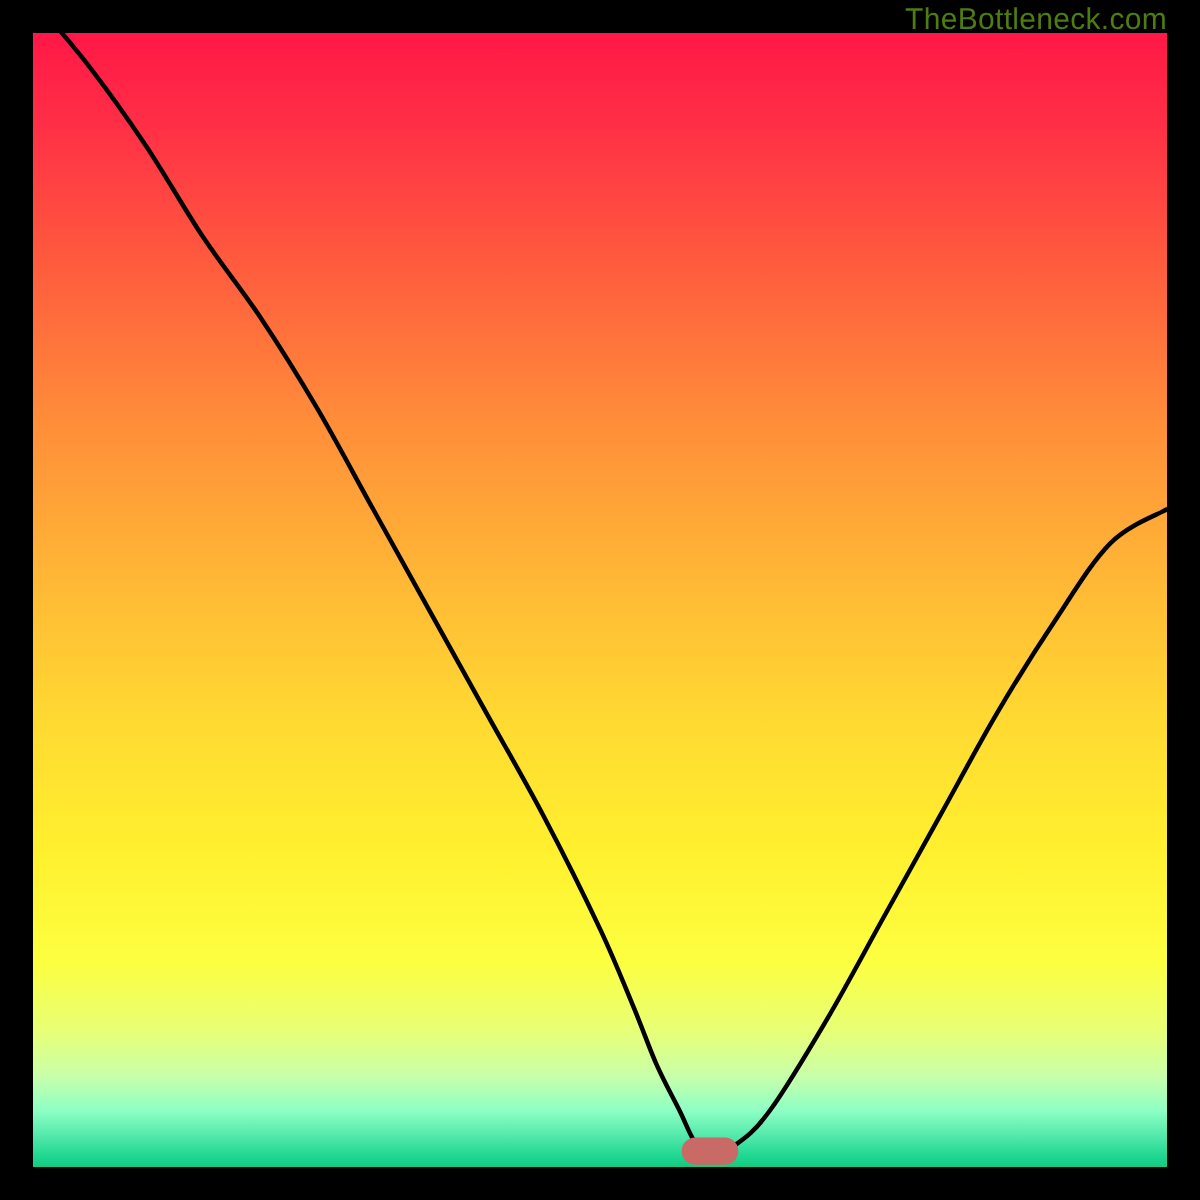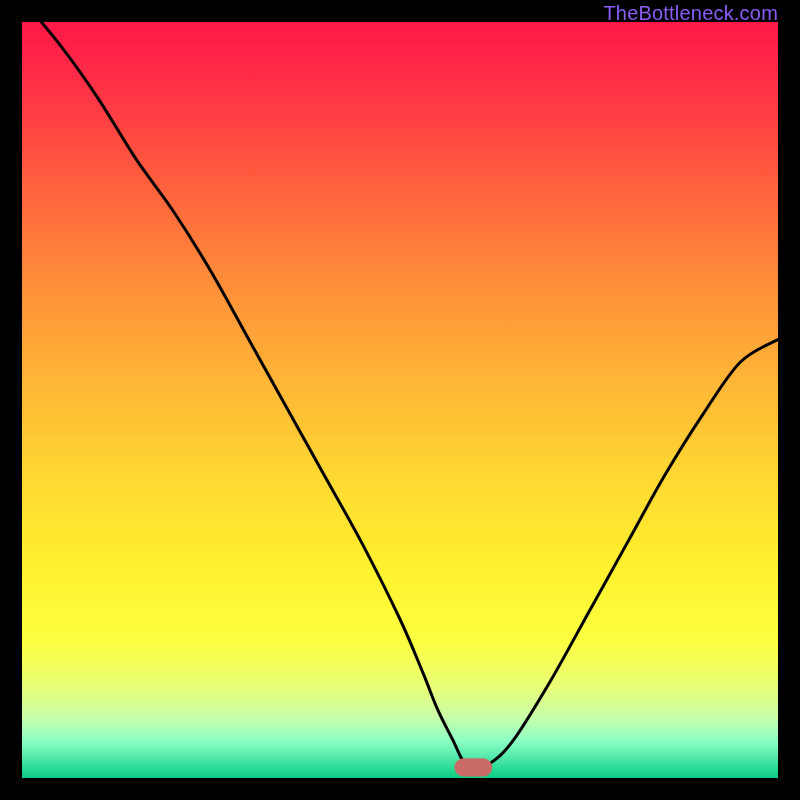--- a/index.html
+++ b/index.html
@@ -51,21 +51,21 @@
     position: absolute;
     left: 0;
     top: 0;
     width: 100%;
     height: 100%;
   }
   .watermark {
     position: absolute;
     top: 2px;
     right: 22px;
-    color: #8b5cf6;
+    color: #4d7c0f;
     font-family: Arial, Helvetica, sans-serif;
     font-size: 20px;
     font-weight: 500;
     letter-spacing: 0.2px;
   }
 </style>
 </head>
 <body>
 
 <div class="chart-container">

